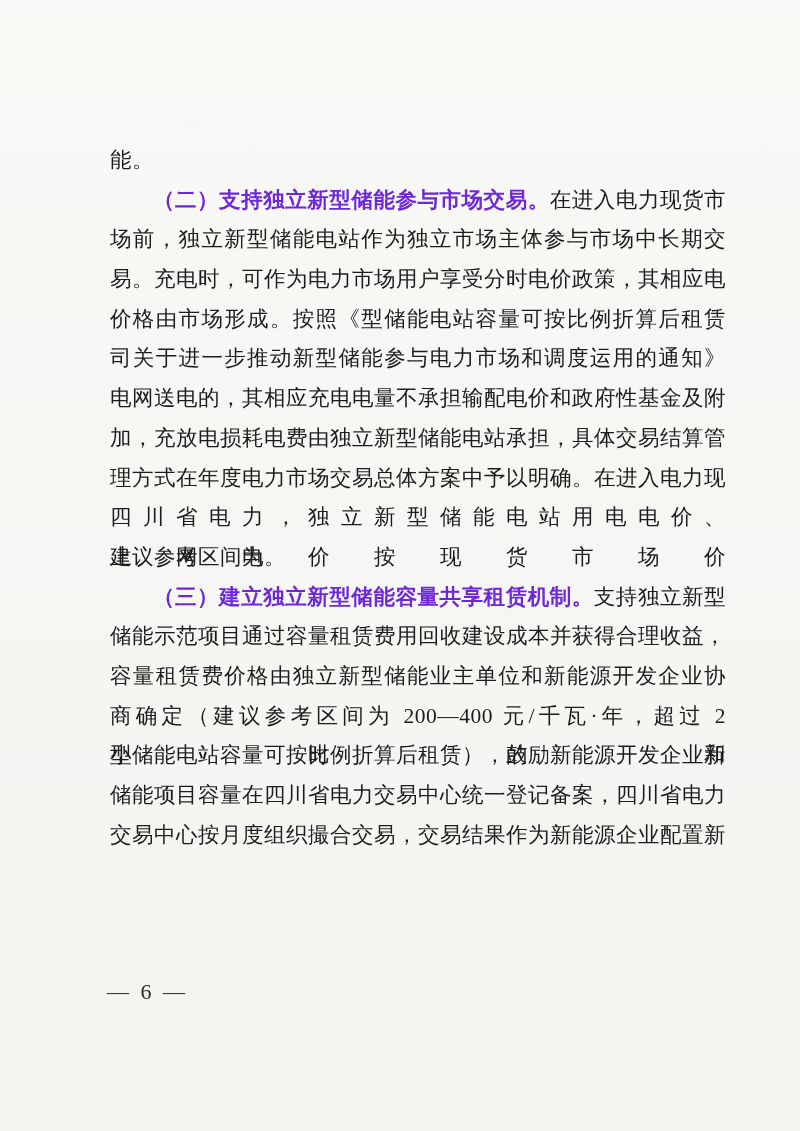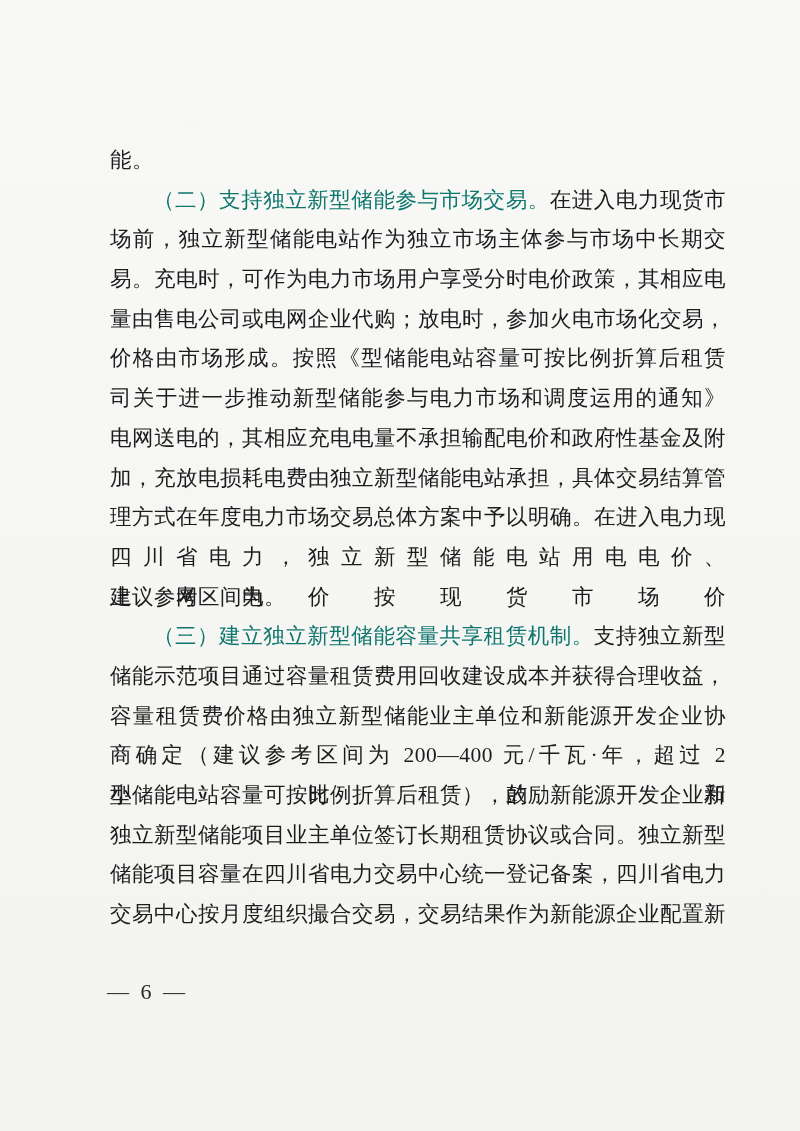--- a/index.html
+++ b/index.html
@@ -48,53 +48,51 @@
   }
   .line.no-justify {
     text-align: left;
     text-align-last: left;
   }
   .line.indent {
     padding-left: 43px;
     width: 573px;
   }
   .line .bold {
-    font-weight: 400;
-    color: #0f766e;
+    font-weight: 700;
+    color: #6d28d9;
   }
   .page-number {
     position: absolute;
     left: 107px;
     top: 978px;
     font-size: 22px;
     line-height: 28px;
     letter-spacing: 3px;
     color: #2a2a2c;
   }
 </style>
 </head>
 <body style="background: rgb(246, 246, 243);">
 
 <div class="page" style="color: rgb(28, 28, 30);">
   <div class="text-block">
       <div class="line no-justify"><span>能。</span></div>
       <div class="line indent"><span class="bold">（二）支持独立新型储能参与市场交易。</span><span>在进入电力现货市</span></div>
       <div class="line"><span>场前，独立新型储能电站作为独立市场主体参与市场中长期交</span></div>
       <div class="line"><span>易。充电时，可作为电力市场用户享受分时电价政策，其相应电</span></div>
-      <div class="line"><span>量由售电公司或电网企业代购；放电时，参加火电市场化交易，</span></div>
       <div class="line"><span>价格由市场形成。按照《型储能电站容量可按比例折算后租赁</span></div>
       <div class="line"><span>司关于进一步推动新型储能参与电力市场和调度运用的通知》</span></div>
       <div class="line"><span>电网送电的，其相应充电电量不承担输配电价和政府性基金及附</span></div>
       <div class="line"><span>加，充放电损耗电费由独立新型储能电站承担，具体交易结算管</span></div>
       <div class="line"><span>理方式在年度电力市场交易总体方案中予以明确。在进入电力现</span></div>
       <div class="line"><span>四川省电力，独立新型储能电站用电电价、上网电价按现货市场价</span></div>
       <div class="line no-justify"><span>建议参考区间为。</span></div>
       <div class="line indent"><span class="bold">（三）建立独立新型储能容量共享租赁机制。</span><span>支持独立新型</span></div>
       <div class="line"><span>储能示范项目通过容量租赁费用回收建设成本并获得合理收益，</span></div>
       <div class="line"><span>容量租赁费价格由独立新型储能业主单位和新能源开发企业协</span></div>
       <div class="line"><span>商确定（建议参考区间为 200—400 元/千瓦·年，超过 2 小时的新</span></div>
       <div class="line"><span>型储能电站容量可按比例折算后租赁），鼓励新能源开发企业和</span></div>
-      <div class="line"><span>独立新型储能项目业主单位签订长期租赁协议或合同。独立新型</span></div>
       <div class="line"><span>储能项目容量在四川省电力交易中心统一登记备案，四川省电力</span></div>
       <div class="line"><span>交易中心按月度组织撮合交易，交易结果作为新能源企业配置新</span></div>
     </div>
   <div class="page-number">— 6 —</div>
 </div>
 
 </body></html>

